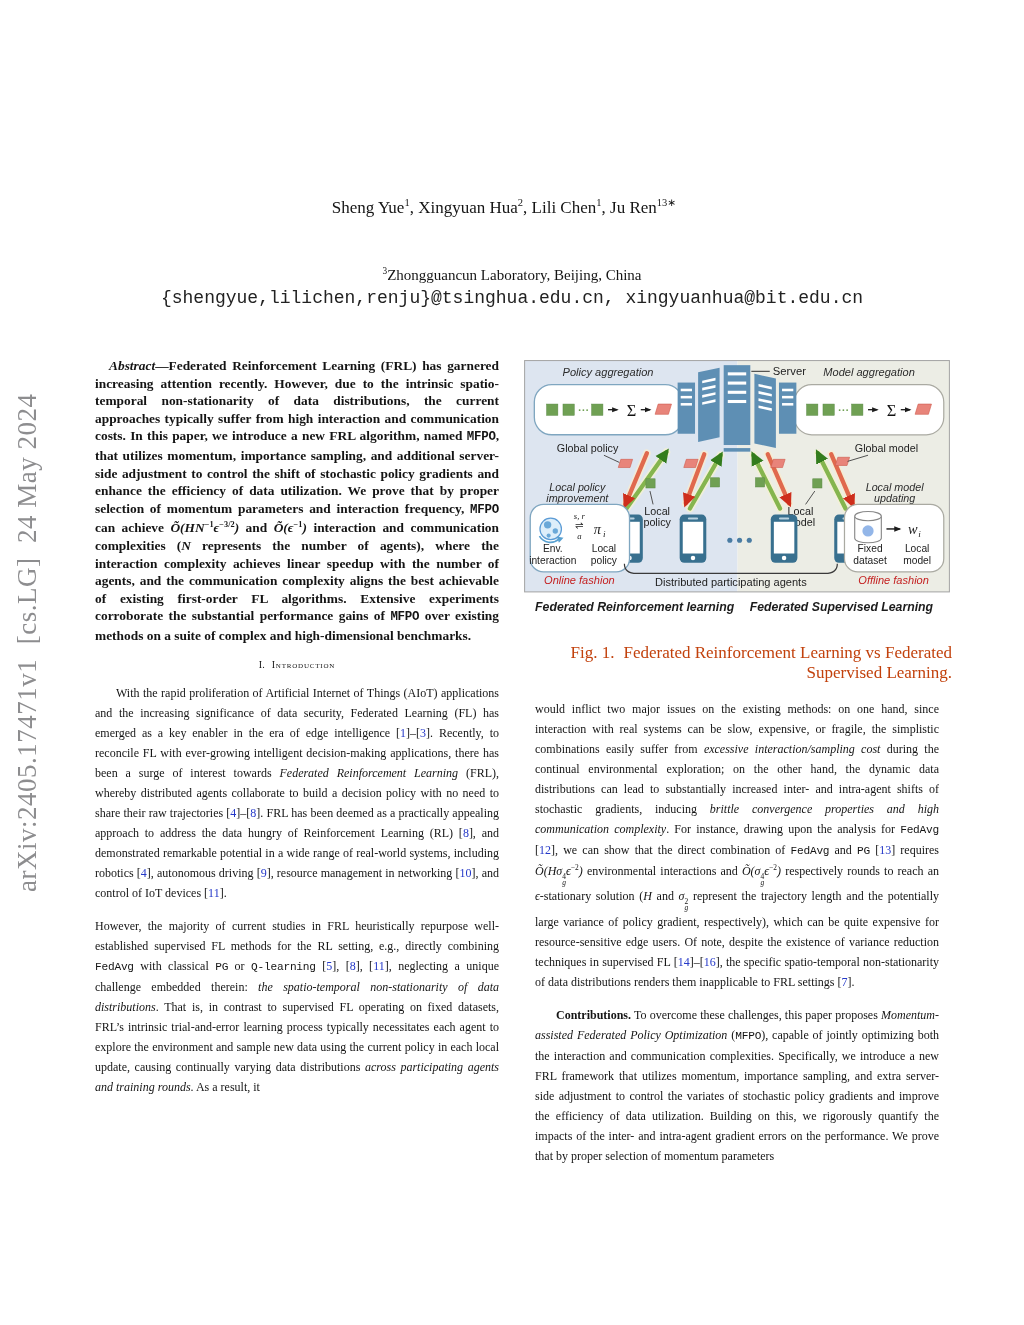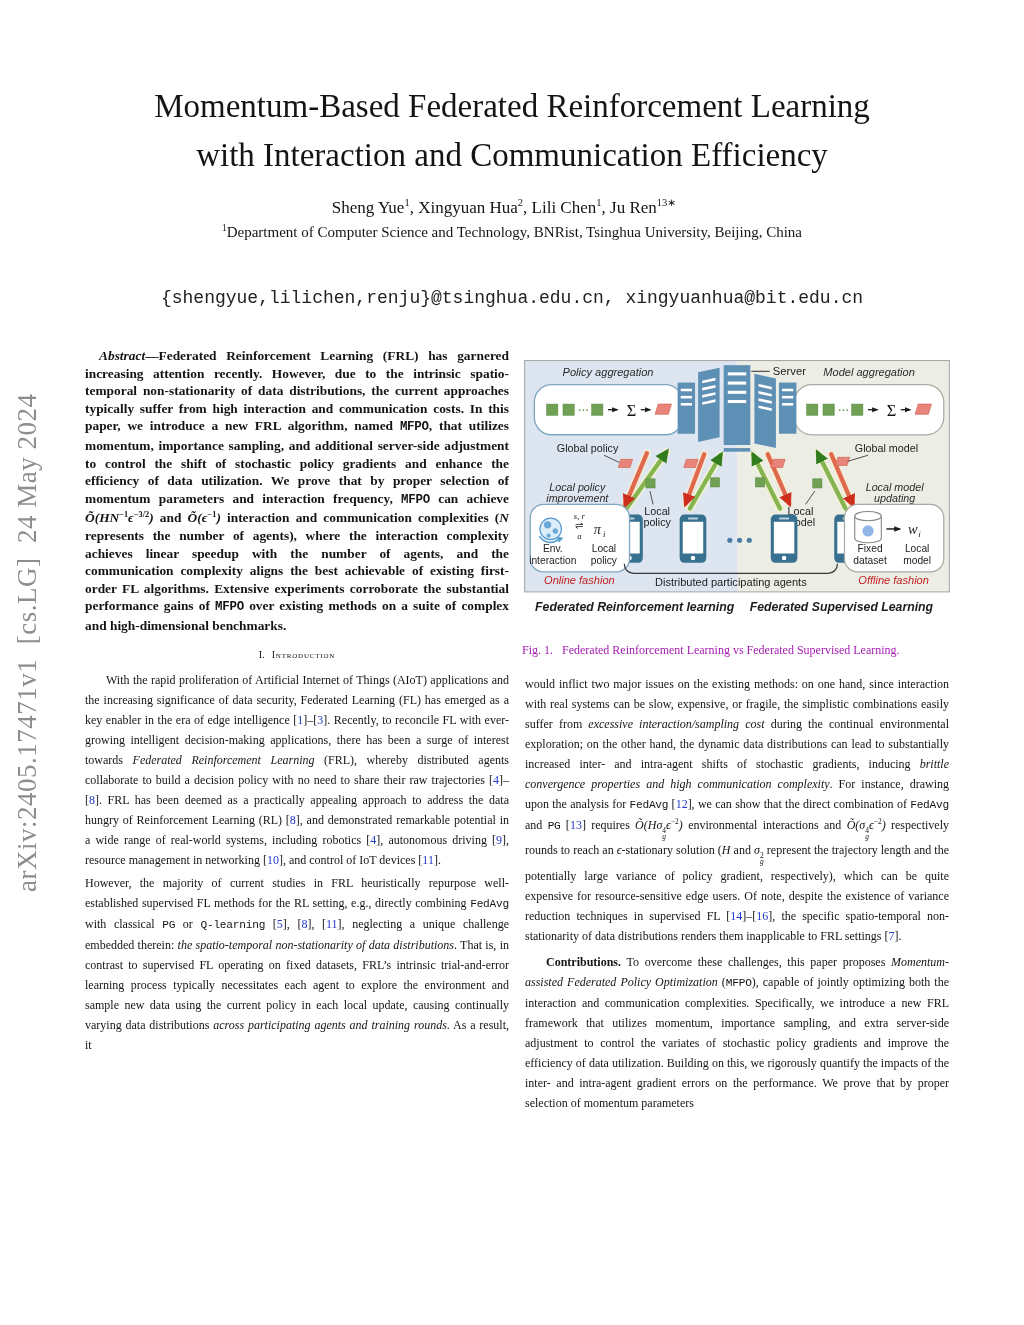--- a/index.html
+++ b/index.html
@@ -17,54 +17,53 @@
   .authors{position:absolute;top:198px;left:0;right:16px;text-align:center;font-size:17px;}
   .affil{position:absolute;left:0;right:0;text-align:center;font-size:15px;}
   .affil1{top:224px}.affil2{top:246px}.affil3{top:267px}
   .emails{position:absolute;top:288px;left:0;right:0;text-align:center;
     font-family:"Liberation Mono",monospace;font-size:18px;color:#222;}
   sup{font-size:.62em;line-height:0;}
 
   
   .col{position:absolute;top:344px;width:430px;}
   .col.left{left:82px;} .col.right{left:522px;}
-  p{margin:3px;}
+  p{margin:13px;}
   .abstract{font-size:13.4px;line-height:17.6px;font-weight:700;text-align:justify;text-indent:14px;}
   .body{font-size:12px;line-height:20px;text-align:justify;}
   .indent{text-indent:21px;}
   .section-head{margin:14px 0 10px 0;text-align:center;font-size:10px;font-weight:400;}
   .sc{font-variant:small-caps;letter-spacing:.8px;margin-left:7px;}
   .footnote{margin-top:18px;font-size:12.8px;}
   .i{font-style:italic}.b{font-weight:700}
   .tt{font-family:"Liberation Mono",monospace;font-size:.93em;letter-spacing:-.02em;}
   .c{color:var(--cite);}
   .m{font-style:italic;}
   .ss{display:inline-flex;flex-direction:column;align-items:flex-start;
       vertical-align:-.5em;font-size:.62em;line-height:.85;}
   .ss .sb{font-style:italic;}
 
   
-  figure{margin:0;padding:0;}
-  figcaption{font-size:12px;margin-top:9px;color:#a21caf;}
+  figure{margin:0;padding:0;text-align:right;}
+  figcaption{font-size:17px;margin-top:9px;color:#c2410c;}
   figcaption .cap-tag{margin-right:9px;}
   .fig-body{margin-top:14px;margin-bottom:12px;}
   .flab{font-family:"Liberation Sans",sans-serif;}
 </style>
 </head>
 <body>
 
 <div class="page">
 
   <div class="arxiv-side">arXiv:2405.17471v1  [cs.LG]  24 May 2024</div>
 
-  <h1 class="title"><span>Momentum-Based Federated Reinforcement Learning</span><br><span>with Interaction and Communication Efficiency</span></h1>
 
   <div class="authors"><span>Sheng Yue</span><sup>1</sup><span>, Xingyuan Hua</span><sup>2</sup><span>, Lili Chen</span><sup>1</sup><span>, Ju Ren</span><sup>13∗</sup></div>
 
-  <div class="affil affil1"><sup>1</sup><span>Department of Computer Science and Technology, BNRist, Tsinghua University, Beijing, China</span></div>
+  <div class="affil affil3"><sup>3</sup><span>Zhongguancun Laboratory, Beijing, China</span></div>
 
   <div class="emails">{shengyue,lilichen,renju}@tsinghua.edu.cn, xingyuanhua@bit.edu.cn</div>
 
   <div class="col left">
     <p class="abstract"><span class="i">Abstract</span><span>—Federated Reinforcement Learning (FRL) has garnered increasing attention recently. However, due to the intrinsic spatio-temporal non-stationarity of data distributions, the current approaches typically suffer from high interaction and communication costs. In this paper, we introduce a new FRL algorithm, named </span><span class="tt">MFPO</span><span>, that utilizes momentum, importance sampling, and additional server-side adjustment to control the shift of stochastic policy gradients and enhance the efficiency of data utilization. We prove that by proper selection of momentum parameters and interaction frequency, </span><span class="tt">MFPO</span><span> can achieve </span><span class="m">Õ(HN</span><sup>−1</sup><span class="m">ϵ</span><sup>−3/2</sup><span class="m">)</span><span> and </span><span class="m">Õ(ϵ</span><sup>−1</sup><span class="m">)</span><span> interaction and communication complexities (</span><span class="m">N</span><span> represents the number of agents), where the interaction complexity achieves linear speedup with the number of agents, and the communication complexity aligns the best achievable of existing first-order FL algorithms. Extensive experiments corroborate the substantial performance gains of </span><span class="tt">MFPO</span><span> over existing methods on a suite of complex and high-dimensional benchmarks.</span></p>
 
     <h2 class="section-head"><span>I.</span><span class="sc">Introduction</span></h2>
 
     <p class="body indent"><span>With the rapid proliferation of Artificial Internet of Things (AIoT) applications and the increasing significance of data security, Federated Learning (FL) has emerged as a key enabler in the era of edge intelligence [</span><span class="c">1</span><span>]–[</span><span class="c">3</span><span>]. Recently, to reconcile FL with ever-growing intelligent decision-making applications, there has been a surge of interest towards </span><span class="i">Federated Reinforcement Learning</span><span> (FRL), whereby distributed agents collaborate to build a decision policy with no need to share their raw trajectories [</span><span class="c">4</span><span>]–[</span><span class="c">8</span><span>]. FRL has been deemed as a practically appealing approach to address the data hungry of Reinforcement Learning (RL) [</span><span class="c">8</span><span>], and demonstrated remarkable potential in a wide range of real-world systems, including robotics [</span><span class="c">4</span><span>], autonomous driving [</span><span class="c">9</span><span>], resource management in networking [</span><span class="c">10</span><span>], and control of IoT devices [</span><span class="c">11</span><span>].</span></p>
     <p class="body"><span>However, the majority of current studies in FRL heuristically repurpose well-established supervised FL methods for the RL setting, e.g., directly combining </span><span class="tt">FedAvg</span><span> with classical </span><span class="tt">PG</span><span> or </span><span class="tt">Q-learning</span><span> [</span><span class="c">5</span><span>], [</span><span class="c">8</span><span>], [</span><span class="c">11</span><span>], neglecting a unique challenge embedded therein: </span><span class="i">the spatio-temporal non-stationarity of data distributions</span><span>. That is, in contrast to supervised FL operating on fixed datasets, FRL’s intrinsic trial-and-error learning process typically necessitates each agent to explore the environment and sample new data using the current policy in each local update, causing continually varying data distributions </span><span class="i">across participating agents and training rounds</span><span>. As a result, it</span></p>

